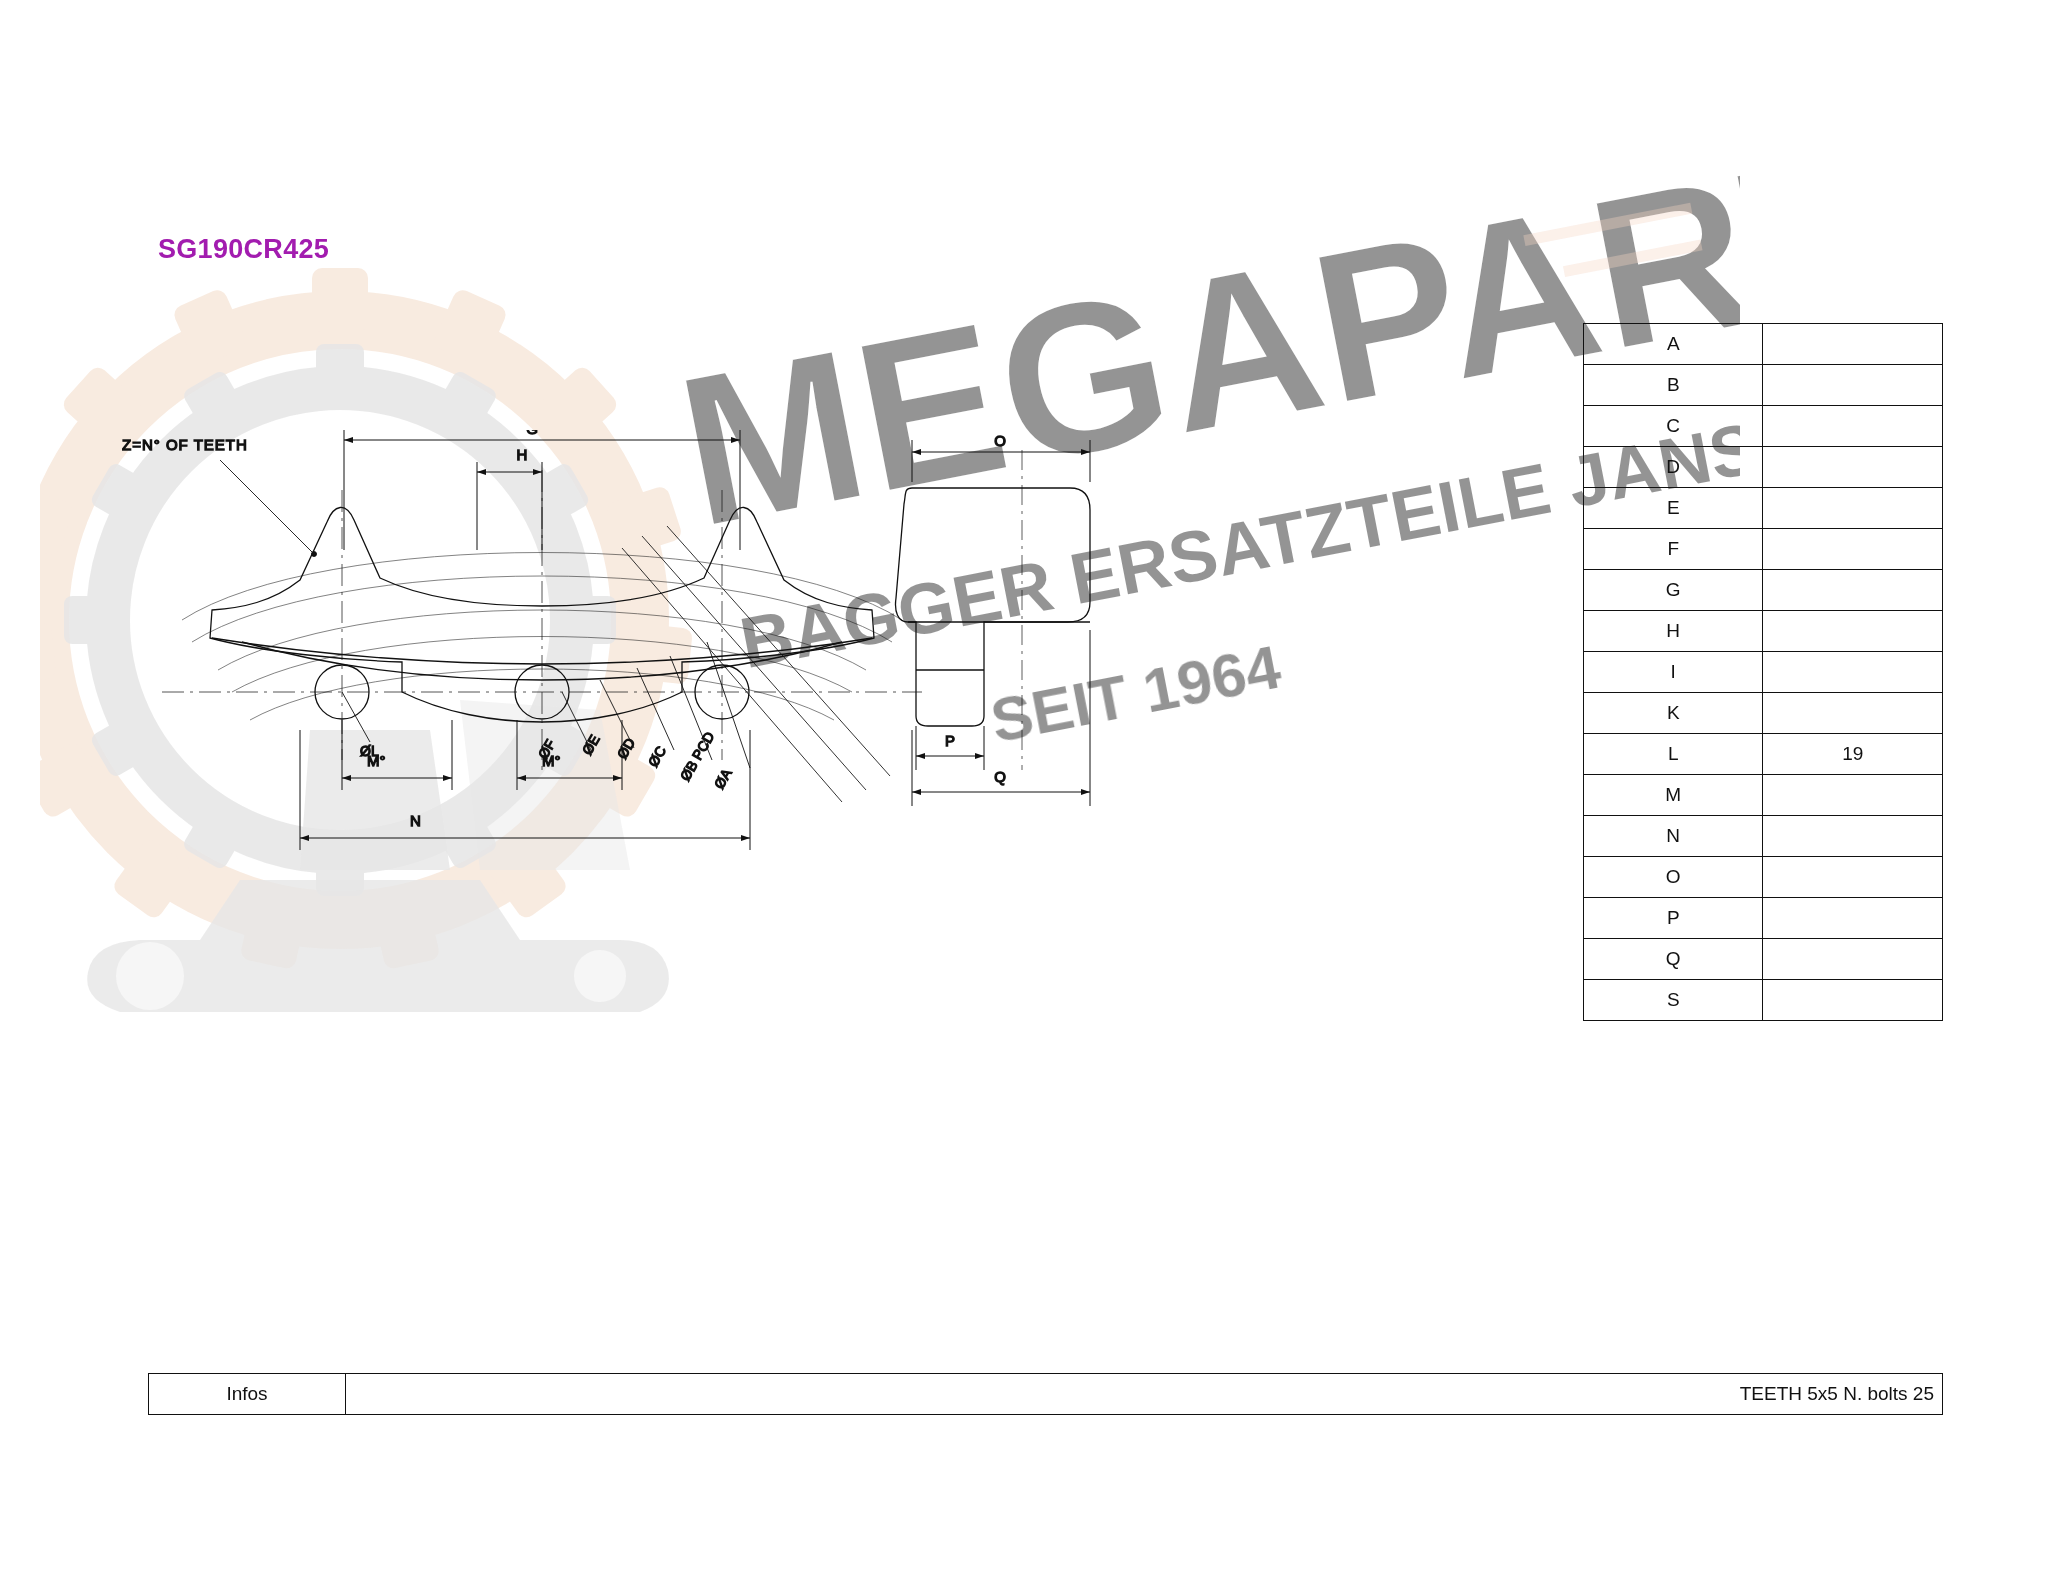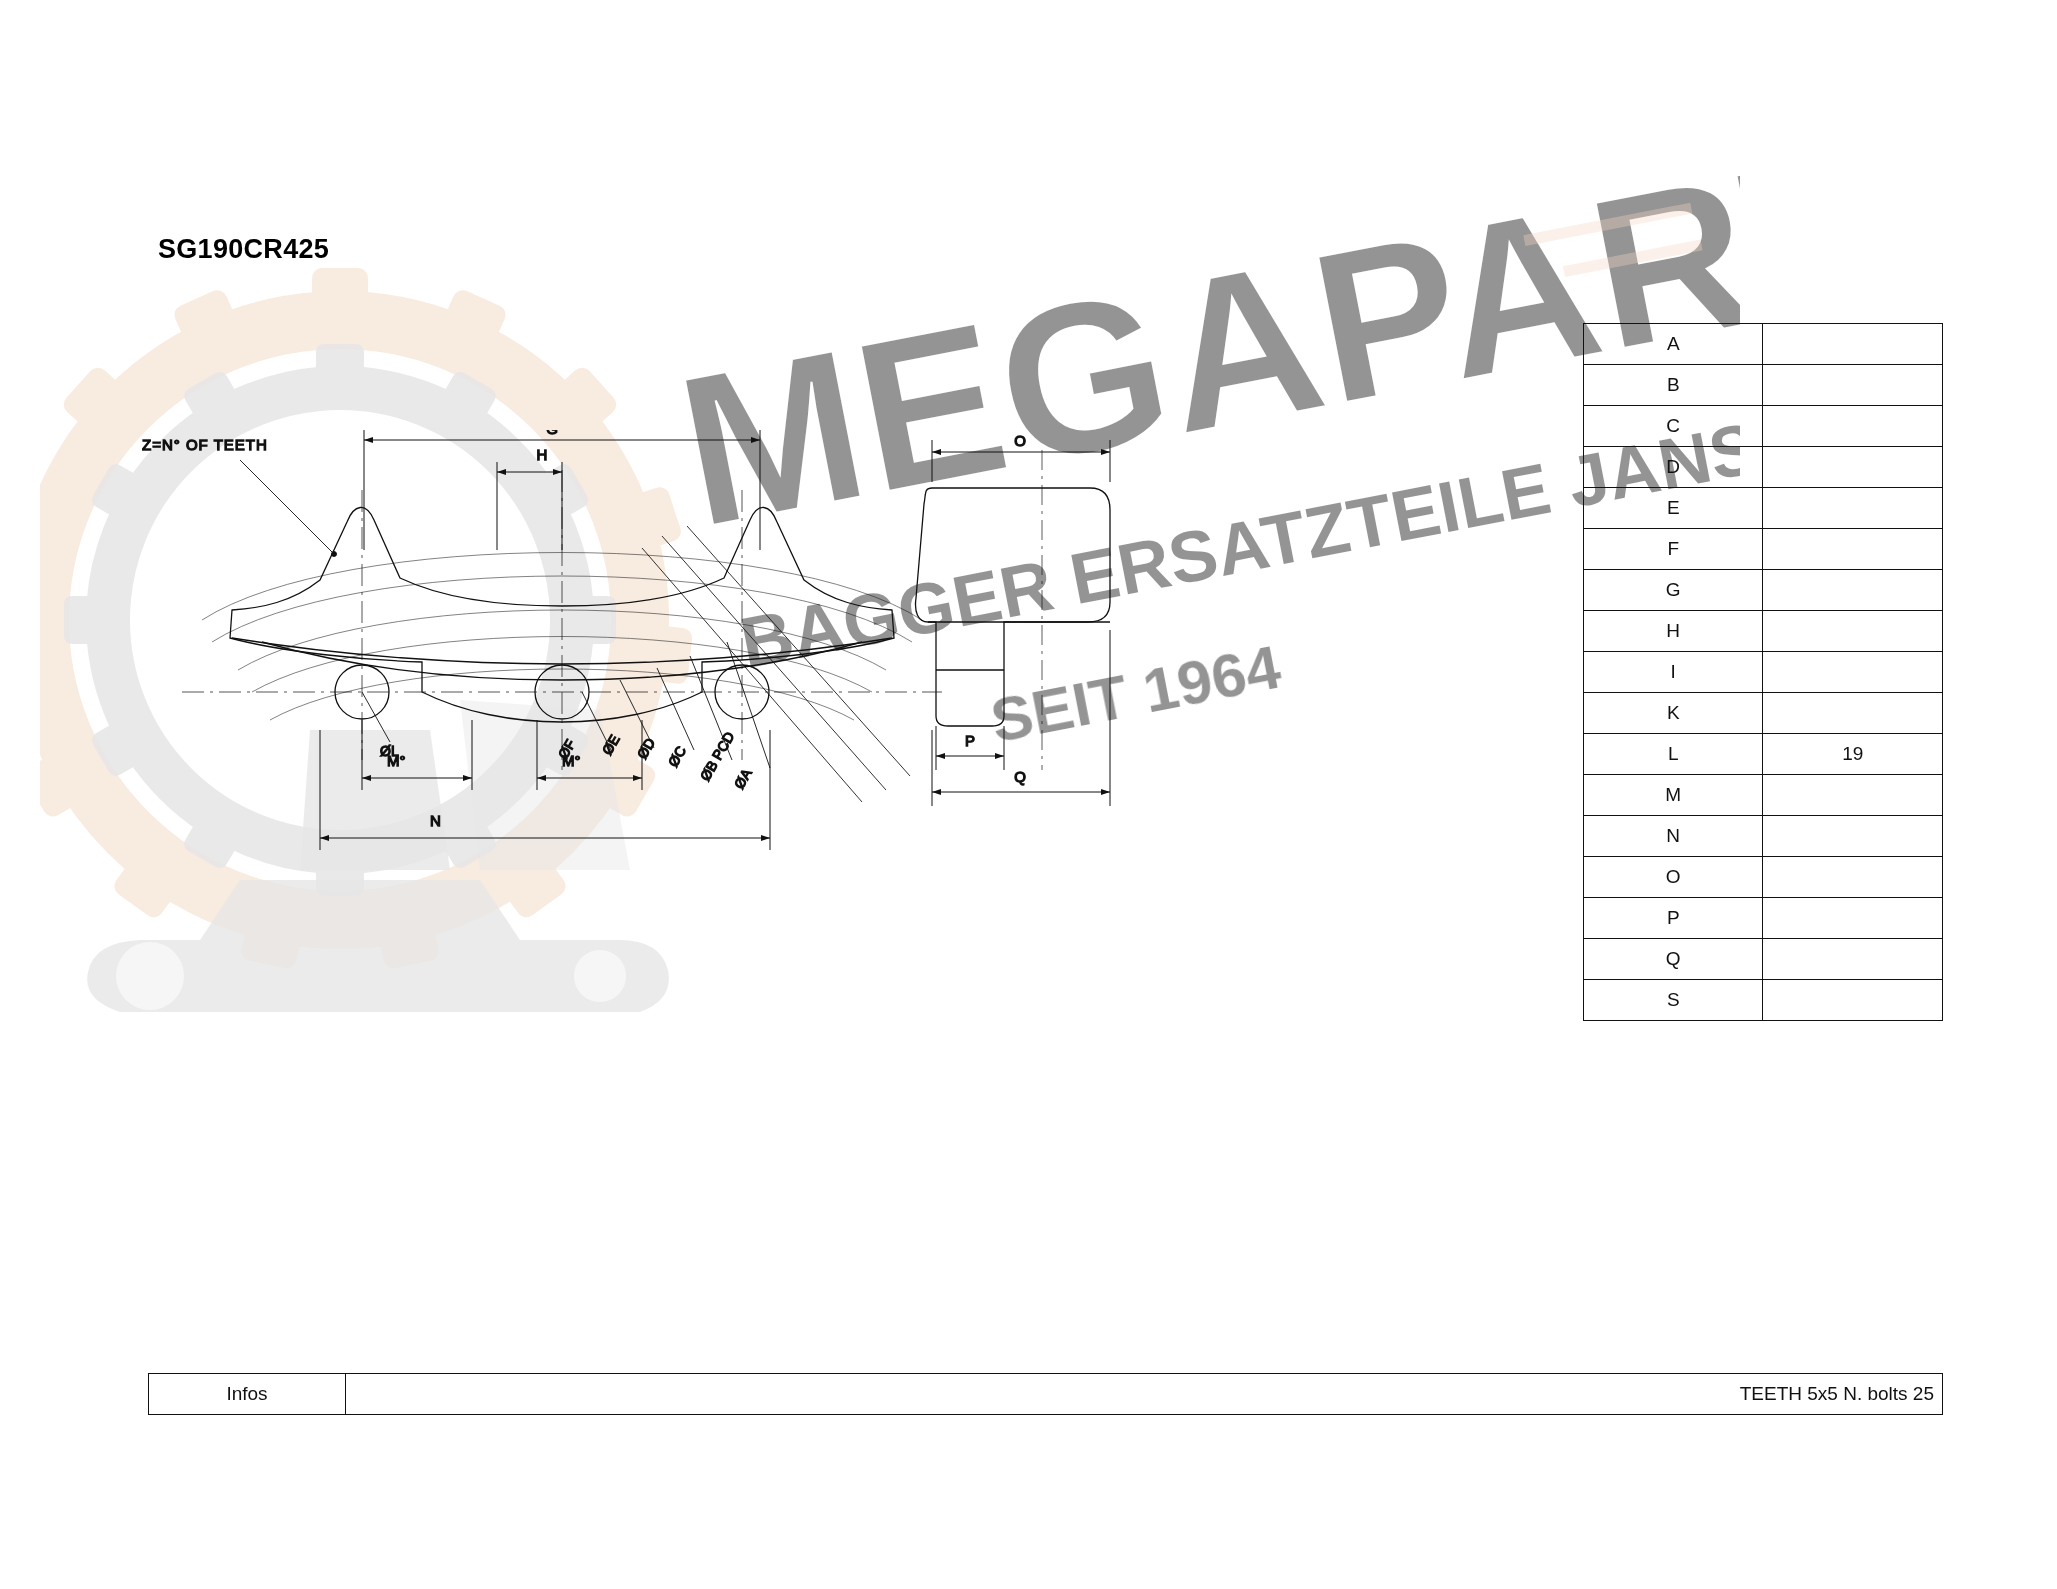--- a/index.html
+++ b/index.html
@@ -17,39 +17,39 @@
   }
 
   
   #page-title {
     position: absolute;
     left: 158px;
     top: 234px;
     font-size: 27px;
     font-weight: bold;
     letter-spacing: 0.3px;
-    color: #000000;
+    color: #a21caf;
   }
 
   
   #watermark {
     position: absolute;
     left: 40px;
     top: 0px;
     width: 1700px;
     height: 1250px;
     pointer-events: none;
     z-index: 1;
   }
   #watermark svg { width: 100%; height: 100%; display: block; }
 
   
   #drawing {
     position: absolute;
-    left: 142px;
+    left: 122px;
     top: 430px;
     width: 1420px;
     height: 620px;
     z-index: 2;
   }
   #drawing svg { width: 100%; height: 100%; display: block; }
 
   
   #dim-table {
     position: absolute;

